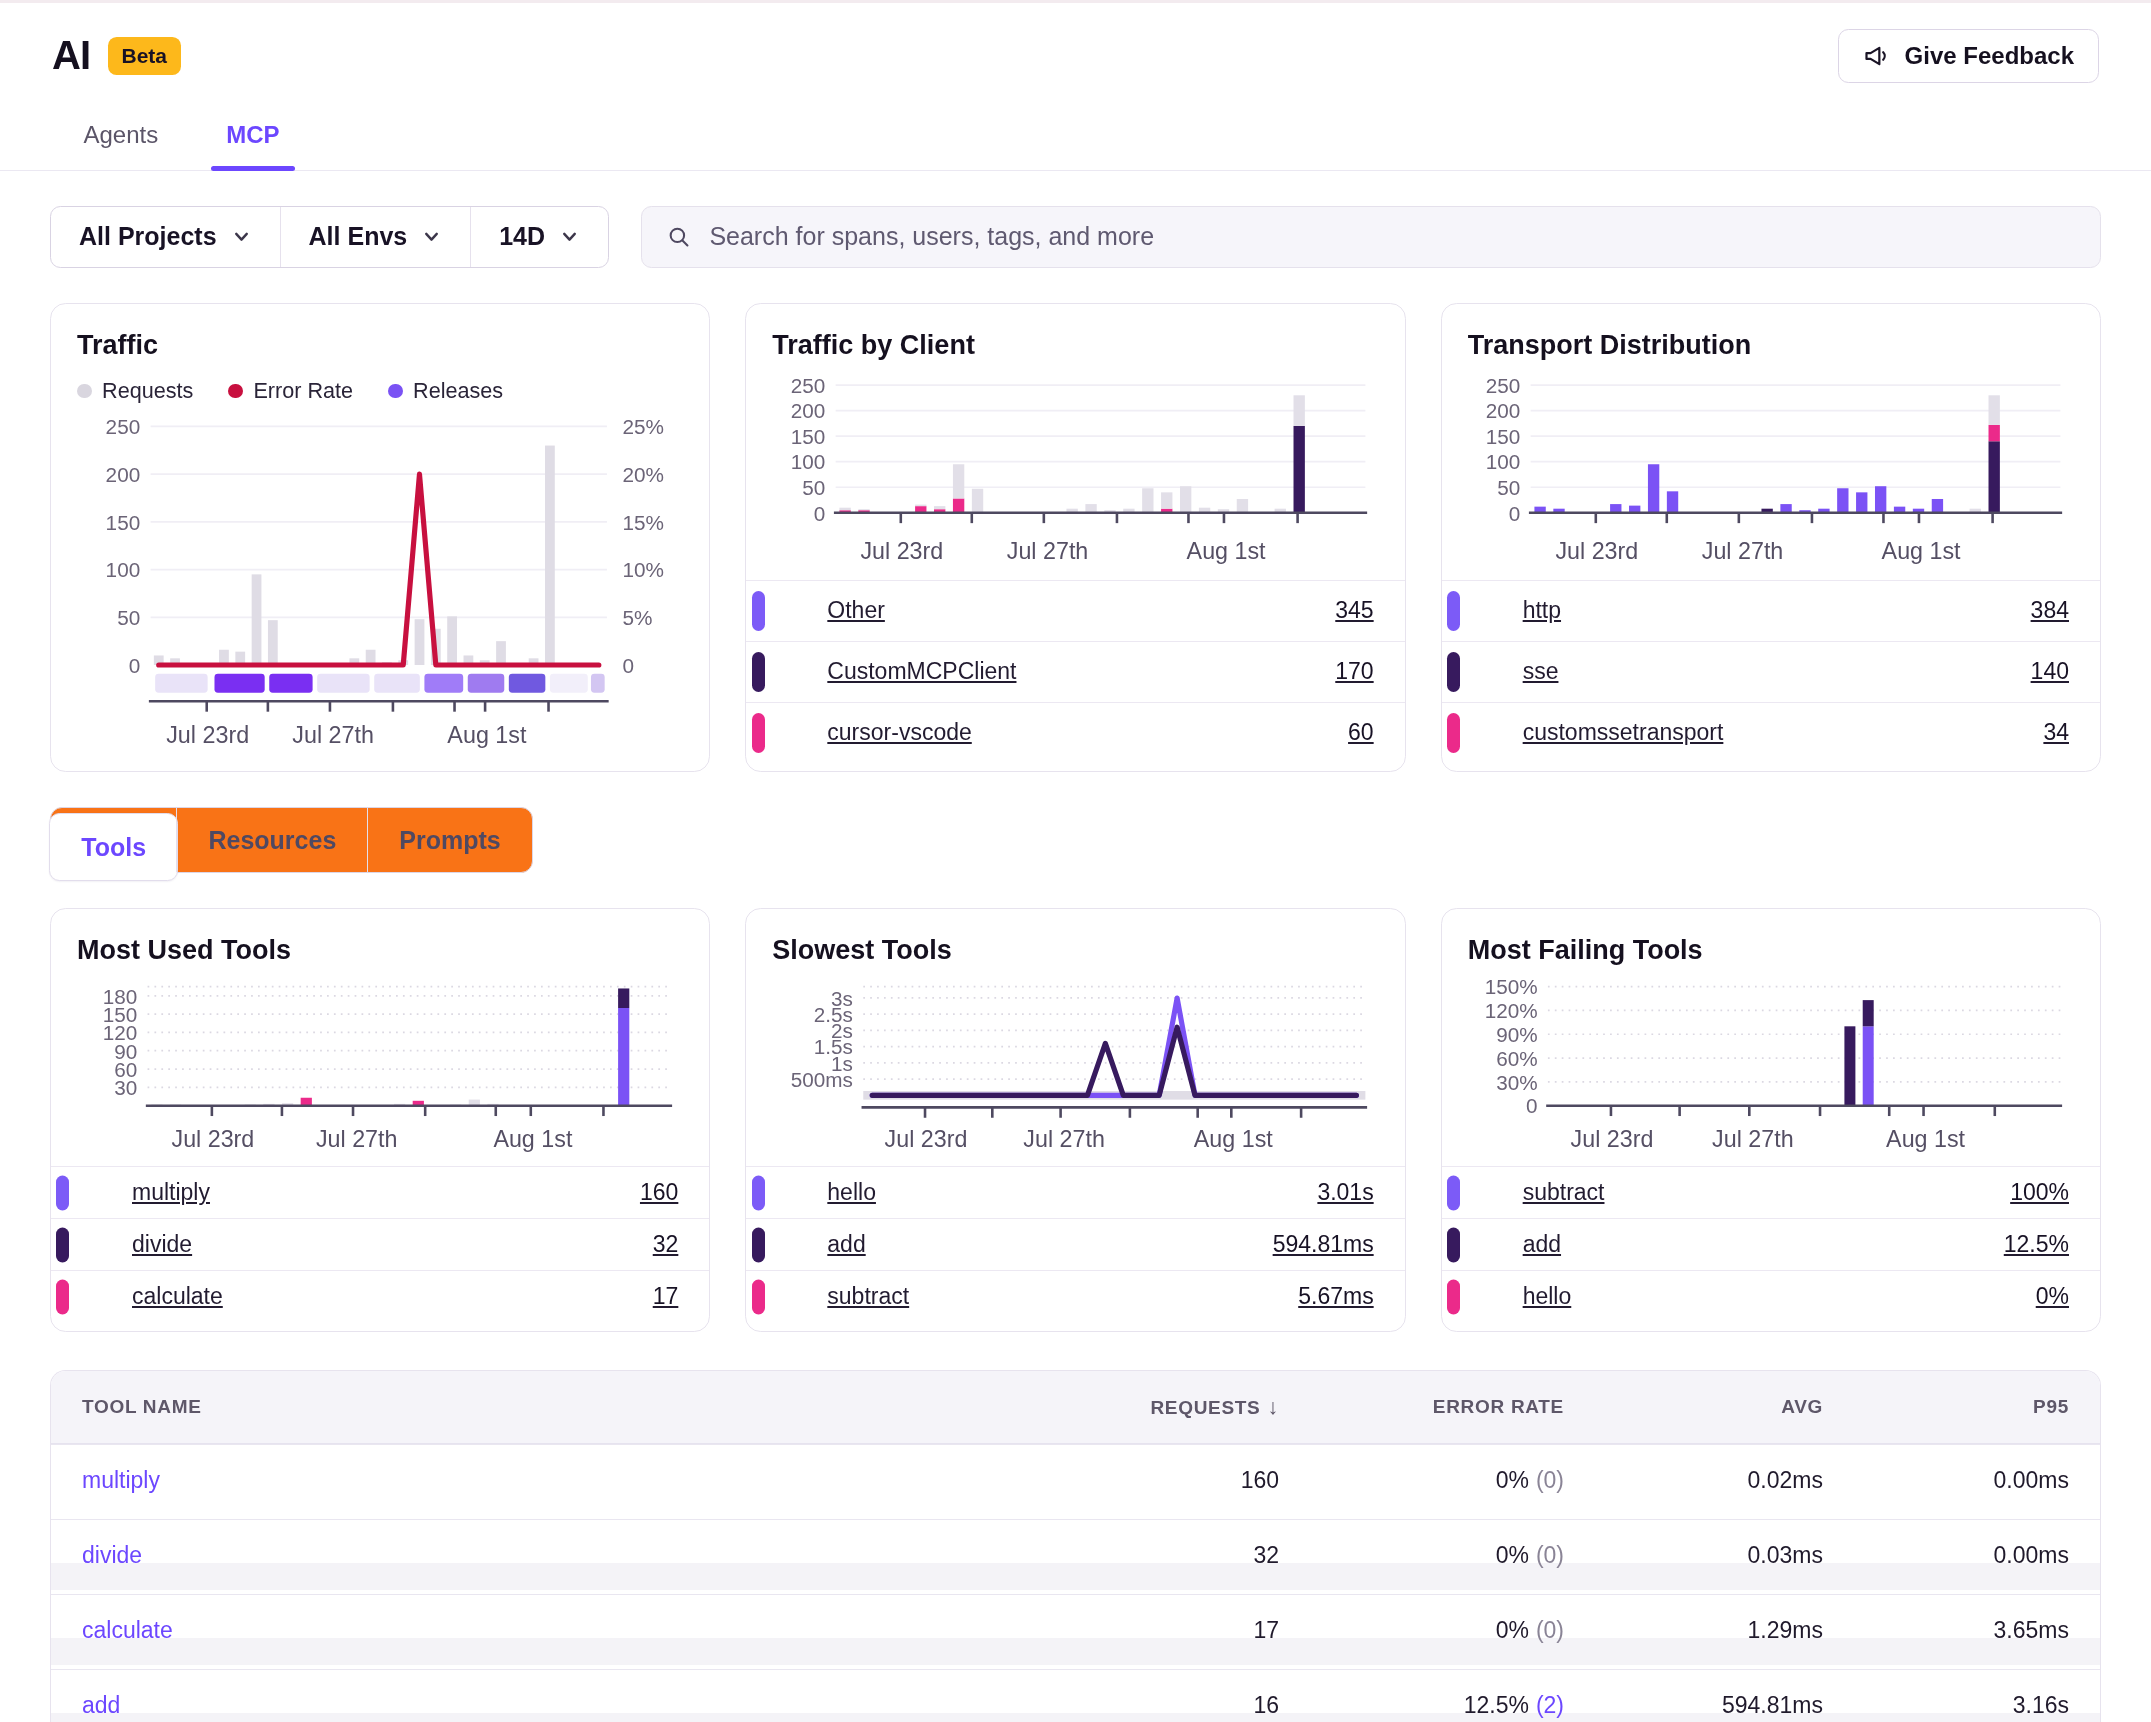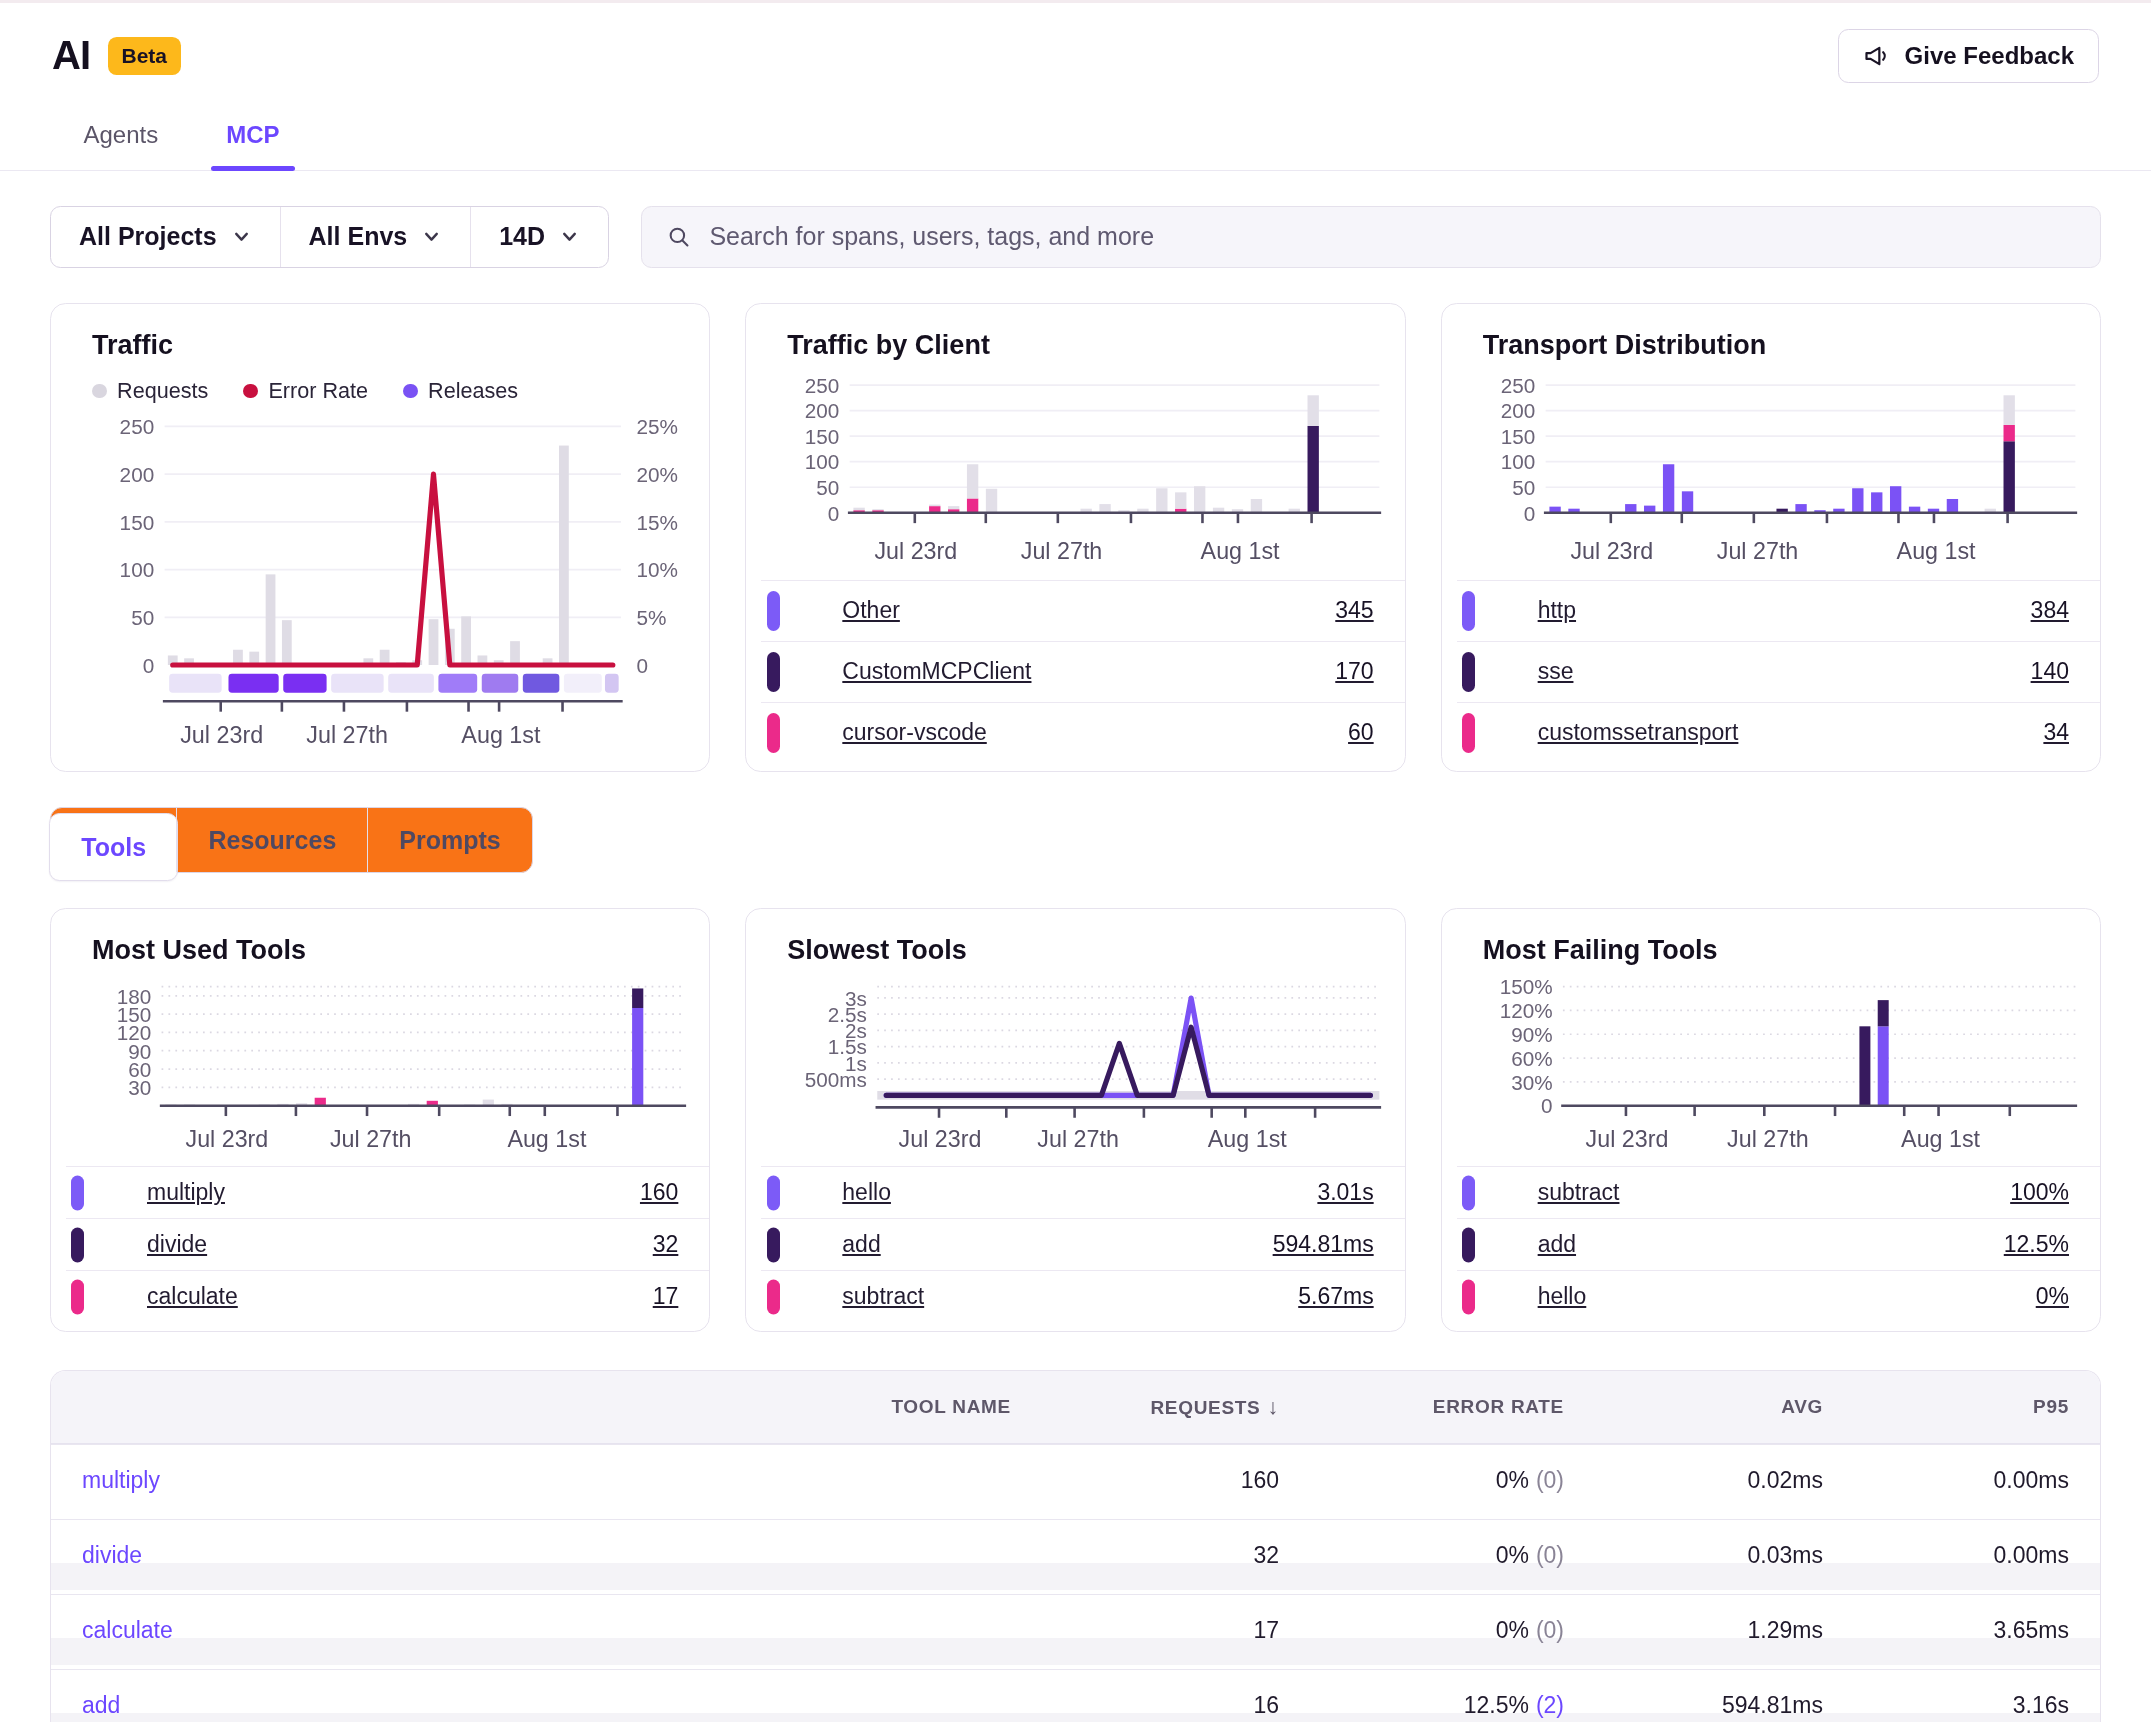--- a/index.html
+++ b/index.html
@@ -27,21 +27,21 @@
   .filter-row { margin-top:35px; display:flex; gap:24px; }
   .seg-control { display:flex; align-items:stretch; background:#fff; border:1.7px solid #D9D3E3; border-radius:10.4px; height:62px; }
   .seg-item { display:flex; align-items:center; gap:14px; padding:0 28px; font-size:25px; font-weight:700; color:#181225; cursor:pointer; }
   .seg-item + .seg-item { border-left:1.7px solid #E6E1ED; }
   .searchbar { flex:1; display:flex; align-items:center; gap:17.3px; background:#F6F5FA; border:1.7px solid #E5E1EC; border-radius:10.4px; padding:0 24px;margin-left:8px; }
   .searchbar input { flex:1; border:none; outline:none; background:transparent; font-family:inherit; font-size:25px; color:#3A3448; }
   .searchbar input::placeholder { color:#5F5970; opacity:1; }
 
   
   .grid3 { margin-top:35px; display:grid; grid-template-columns:repeat(3,1fr); gap:35px; }
-  .card { background:#fff; border:1.7px solid #E7E3EE; border-radius:15.6px; padding:26px 26px 0 41px; overflow:hidden; }
+  .card { background:#fff; border:1.7px solid #E7E3EE; border-radius:15.6px; padding:26px 26px 0 26px; overflow:hidden; }
   .card-title { font-size:27px; font-weight:700; color:#15101f; }
   .chart { display:block; margin:12px auto 0 auto; }
 
   .traffic-legend { display:flex; align-items:center; gap:35px; margin-top:17.3px; font-size:21.6px; color:#2A2438; }
   .legend-item { display:flex; align-items:center; gap:10.4px; }
   .dot { width:14.7px; height:14.7px; border-radius:50%; flex:0 0 auto; }
 
   .rows { margin:12px -26px 0 -26px; padding-bottom:8.6px; }
   .row { position:relative; display:flex; align-items:center; height:61px; padding:0 31px 0 81px; border-top:1.7px solid #ECE8F2; font-size:23px; color:#221B30;text-decoration:underline; }
   .rows.compact .row { height:52px; }
@@ -52,21 +52,21 @@
   
   .section-tabs { margin-top:35px; display:inline-flex; align-items:stretch; background:#f97316; border:1.7px solid #DCD6E6; border-radius:12px; height:66px; overflow:visible; }
   .stab { display:flex; align-items:center; padding:0 31px; font-size:25px; font-weight:700; color:#4F4962; cursor:pointer; }
   .stab + .stab { border-left:1.7px solid #E4DFEC; }
   .stab.active { background:#ffffff; color:#6C47FF; border:1.7px solid #E2DDEC; border-radius:10.4px; margin:5.2px -1.7px -8.6px -1.7px; box-shadow:0 0.9px 1.7px rgba(40,20,80,0.06); }
 
   
   .table-card { margin-top:38px; border:1.7px solid #E7E3EE; border-bottom:none; border-radius:15.6px 15.6px 0 0; overflow:hidden; }
   .thead { display:grid; grid-template-columns:minmax(0,1fr) 268px 285px 259px 246px; background:#F5F4F9; height:73px; align-items:center; padding:0 31px; border-bottom:1.7px solid #E6E3EF; }
   .th { font-size:19px; font-weight:700; letter-spacing:0.7px; color:#5E5769; text-align:right; cursor:pointer; }
-  .th.first { text-align:right; }
+  .th.first { text-align:left; }
   .th .sort { font-size:21.6px; margin-left:7px; font-weight:400; }
   .tr { display:grid; grid-template-columns:minmax(0,1fr) 268px 285px 259px 246px; height:75px; padding:0 31px; align-items:start; border-top:1.7px solid #E9E6F0; }
   .tr:first-child { border-top:none; }
   .tr.striped { background:linear-gradient(to bottom, #ffffff 0 58%, #F4F3F7 58% 95%, #ffffff 95% 100%); }
   .td { font-size:23px; color:#201A2C; text-align:right; margin-top:22.5px; }
   .td.first { text-align:left; }
   .tool-link { color:#6C47FF; cursor:pointer; }
   .err-cnt { margin-left:7px; }
 
   svg text { font-family:"Liberation Sans", sans-serif; }

